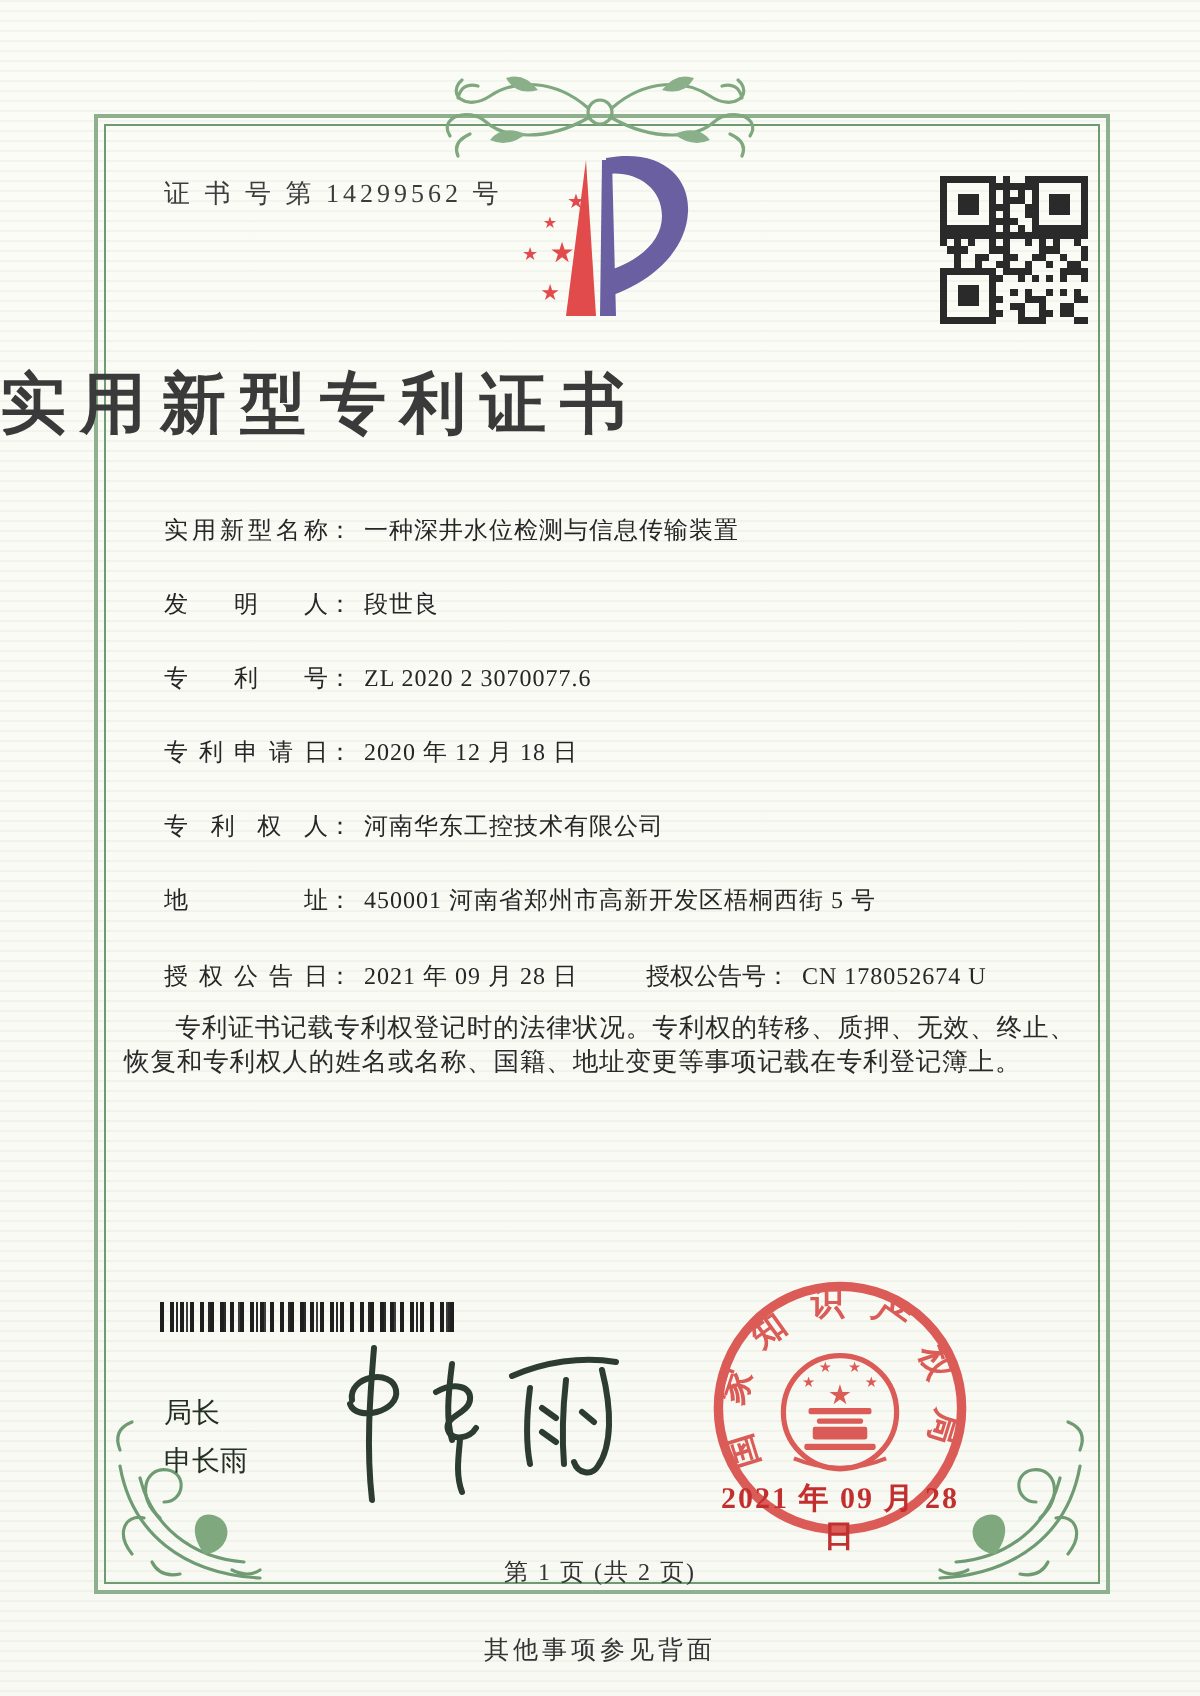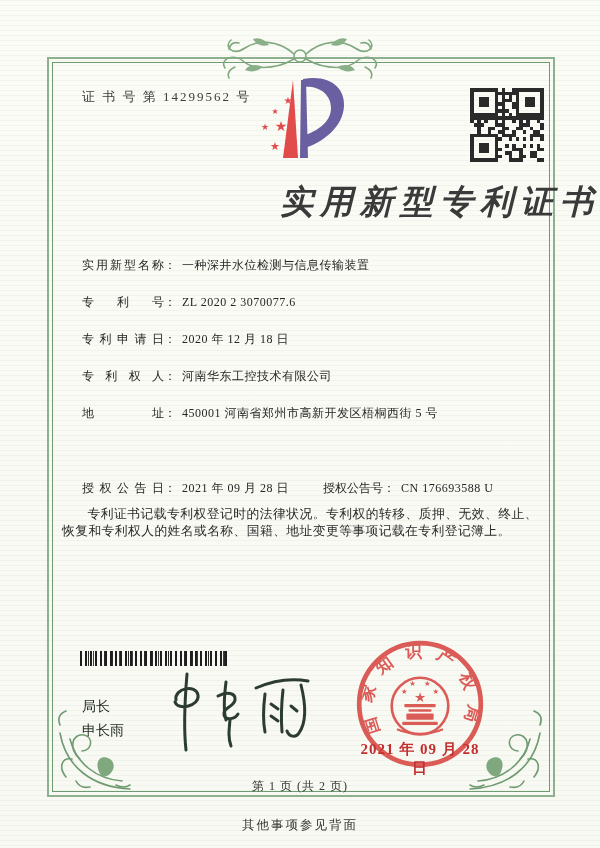--- a/index.html
+++ b/index.html
@@ -31,22 +31,22 @@
 
   .cert-no{
     position:absolute;left:82px;top:88px;
     font-size:13px;letter-spacing:2px;color:#3c3c3c;
   }
   .logo{position:absolute;left:250px;top:74px;width:100px;height:98px;}
   .qr{position:absolute;left:470px;top:88px;width:74px;height:74px;}
 
   .title{
     position:absolute;left:0;right:0;top:180px;
-    text-align:right;font-size:33px;font-weight:600;
-    letter-spacing:7px;color:#3a3a3a;font-style:italic;
+    text-align:left;font-size:33px;font-weight:600;
+    letter-spacing:7px;color:#3a3a3a;
   }
 
   .fields{position:absolute;left:82px;top:257px;right:62px;font-size:12px;color:#262626;}
   .frow{height:16px;margin-bottom:21px;white-space:nowrap;}
   .flabel{
     display:inline-block;width:82px;
     text-align:justify;text-align-last:justify;
     vertical-align:top;
   }
   .fcolon{display:inline-block;margin-right:6px;}
@@ -284,41 +284,44 @@
     </svg>
 
   <div class="title">实用新型专利证书</div>
 
   <div class="fields">
 
       <div class="frow">
         <span class="flabel">实用新型名称</span><span class="fcolon">：</span><span class="fvalue">一种深井水位检测与信息传输装置</span>
       </div>
 
+      <div class="frow">
+        <span class="flabel">发明人</span><span class="fcolon">：</span><span class="fvalue">段世良</span>
+      </div>
 
       <div class="frow">
         <span class="flabel">专利号</span><span class="fcolon">：</span><span class="fvalue">ZL 2020 2 3070077.6</span>
       </div>
 
       <div class="frow">
         <span class="flabel">专利申请日</span><span class="fcolon">：</span><span class="fvalue">2020 年 12 月 18 日</span>
       </div>
 
       <div class="frow">
         <span class="flabel">专利权人</span><span class="fcolon">：</span><span class="fvalue">河南华东工控技术有限公司</span>
       </div>
 
       <div class="frow">
         <span class="flabel">地址</span><span class="fcolon">：</span><span class="fvalue">450001 河南省郑州市高新开发区梧桐西街 5 号</span>
       </div>
     </div>
 
   <div class="fields" style="top:480px;">
     <div class="frow">
-      <span class="flabel">授权公告日</span><span class="fcolon">：</span><span class="fvalue">2021 年 09 月 28 日</span><span class="grant-pair2"><span class="flabel">授权公告号</span><span class="fcolon">：</span><span class="fvalue">CN 176693588 U</span></span>
+      <span class="flabel">授权公告日</span><span class="fcolon">：</span><span class="fvalue">2021 年 09 月 28 日</span><span class="grant-pair2"><span class="flabel">授权公告号</span><span class="fcolon">：</span><span class="fvalue">CN 178052674 U</span></span>
     </div>
   </div>
 
   <div class="paras">
 
 
       <p class="para">专利证书记载专利权登记时的法律状况。专利权的转移、质押、无效、终止、恢复和专利权人的姓名或名称、国籍、地址变更等事项记载在专利登记簿上。</p>
     </div>
 
   <div class="barcode"></div>

